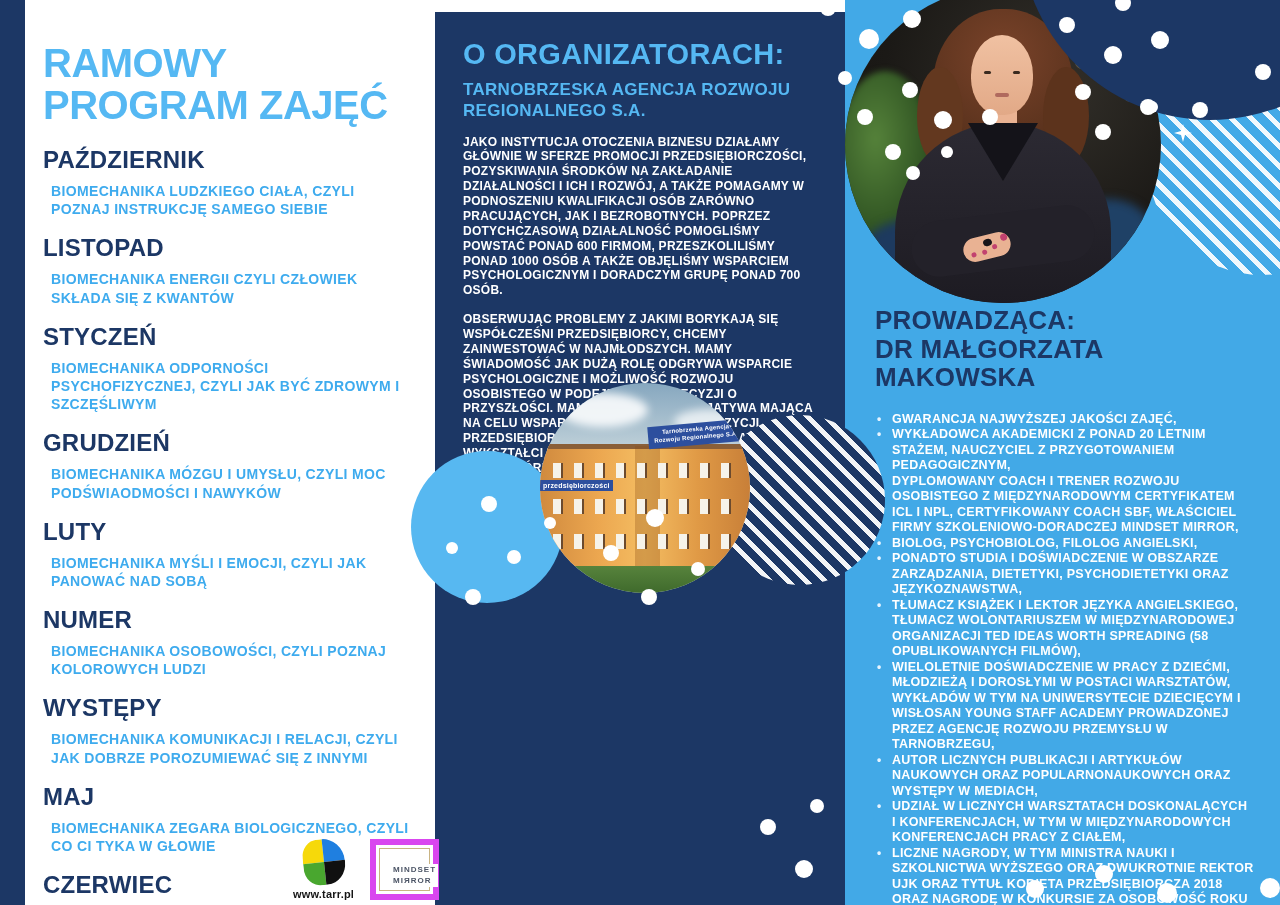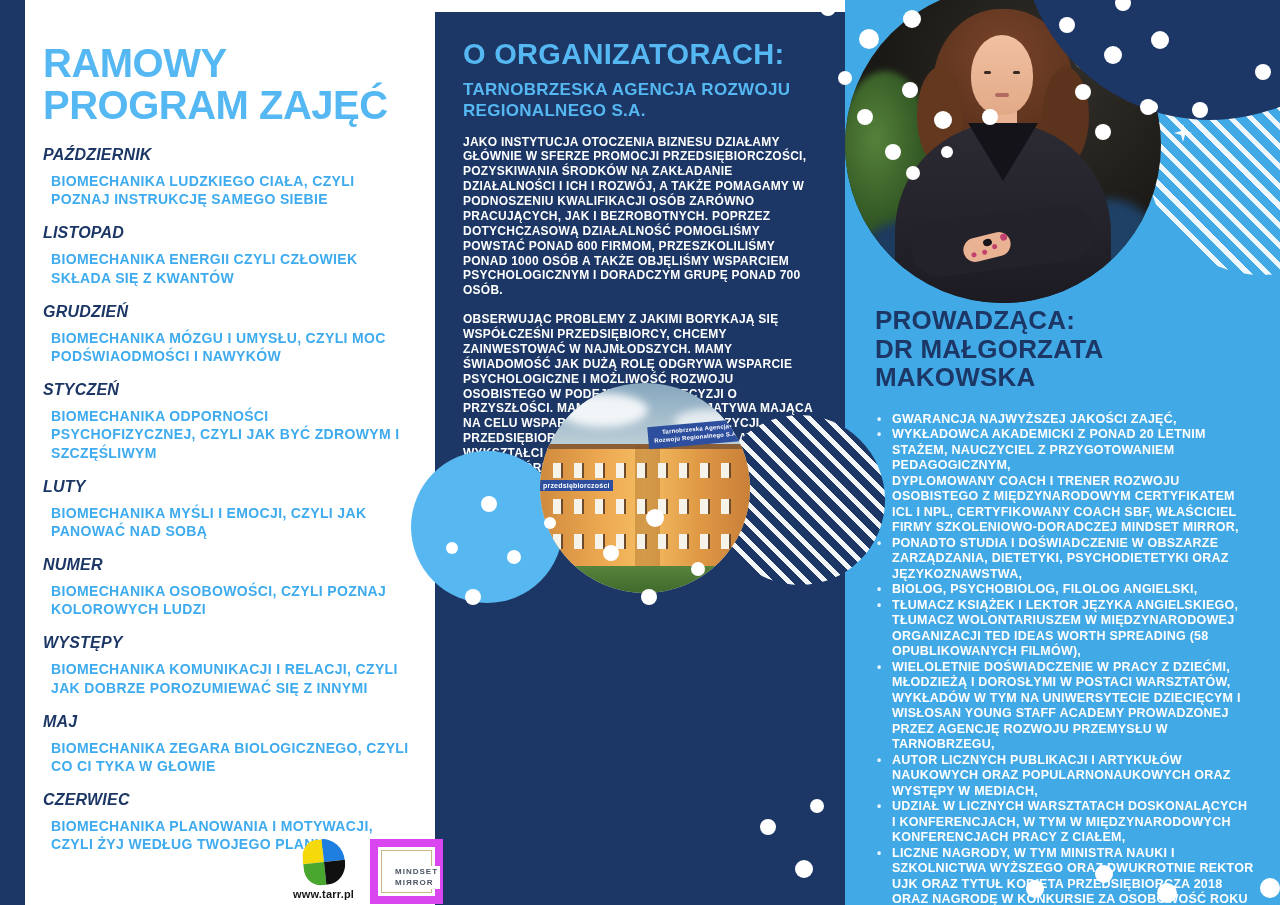--- a/index.html
+++ b/index.html
@@ -12,30 +12,30 @@
   .left-strip{position:absolute;left:0;top:0;width:25px;height:905px;background:var(--navy,#1c3765);z-index:1;}
   .col-left{position:absolute;left:25px;top:0;width:410px;height:905px;background:#fff;z-index:0;}
   .col-mid{position:absolute;left:435px;top:0;width:410px;height:905px;background:var(--navy,#1c3765);z-index:0;margin-top:12px;}
   .col-right{position:absolute;left:845px;top:0;width:435px;height:905px;background:var(--bright-blue,#42a9e7);z-index:0;}
 
   
   .left-content{position:relative;z-index:5;padding:42px 12px 0 18px;}
   .page-title{margin:0 0 20px;color:var(--light-blue,#55b8f3);font-size:40px;font-weight:bold;line-height:1.05;letter-spacing:-0.5px;}
   .page-title span{display:block;}
   .program-item{margin-bottom:10px;}
-  .program-month{margin:16px 0 3px;color:var(--navy,#1c3765);font-size:16px;font-weight:bold;letter-spacing:.2px;font-style:italic;}
+  .program-month{margin:16px 0 3px;color:var(--navy,#1c3765);font-size:24px;font-weight:bold;letter-spacing:.2px;}
   .program-desc{margin:8px;max-width:382px;color:var(--desc-blue,#3eabee);font-size:14px;font-weight:bold;line-height:1.3;letter-spacing:.35px;}
 
   .logos{position:absolute;left:293px;top:839px;display:flex;gap:16px;align-items:flex-start;z-index:6;}
   .tarr-logo{display:flex;flex-direction:column;align-items:center;}
   .tarr-flag{width:42px;height:46px;transform:rotate(-6deg);border-radius:38% 52% 46% 40%;overflow:hidden;
     display:grid;grid-template-columns:1fr 1fr;grid-template-rows:1fr 1fr;}
   .tarr-q1{background:#f6d90a;} .tarr-q2{background:#1f7fe0;} .tarr-q3{background:#49a72f;} .tarr-q4{background:#101010;}
   .tarr-url{margin-top:3px;font-size:11px;font-weight:bold;color:#151515;letter-spacing:.2px;}
-  .mindset-logo{position:relative;width:57px;height:49px;background:#fff;border:8px solid #d946ef;}
+  .mindset-logo{position:relative;width:57px;height:49px;background:#fff;border:6px solid #d946ef;}
   .mindset-inner{position:absolute;inset:3px;border:1px solid #c9b483;}
   .mindset-text{position:absolute;right:-5px;bottom:7px;background:#fff;padding:1px 2px;text-align:left;
     font-size:8px;font-weight:bold;color:#4c5566;letter-spacing:1px;line-height:1.3;}
   .mindset-text span{display:block;}
 
   
   .mid-content{position:relative;z-index:5;padding:26px 26px 0 28px;}
   .org-heading{margin:0 0 8px;color:var(--light-blue,#55b8f3);font-size:29px;font-weight:bold;letter-spacing:.3px;}
   .org-subheading{margin:0 0 13px;color:var(--light-blue,#55b8f3);font-size:17px;font-weight:bold;line-height:1.25;letter-spacing:.3px;max-width:330px;}
   .org-paragraph{margin:0 0 14px;color:#fff;font-size:12px;font-weight:bold;line-height:1.24;letter-spacing:.25px;}
@@ -131,26 +131,26 @@
       <div class="program-list">
         <div class="program-item">
             <h3 class="program-month">PAŹDZIERNIK</h3>
             <p class="program-desc">BIOMECHANIKA LUDZKIEGO CIAŁA, CZYLI POZNAJ INSTRUKCJĘ SAMEGO SIEBIE</p>
           </div>
           <div class="program-item">
             <h3 class="program-month">LISTOPAD</h3>
             <p class="program-desc">BIOMECHANIKA ENERGII CZYLI CZŁOWIEK SKŁADA SIĘ Z KWANTÓW</p>
           </div>
           <div class="program-item">
+            <h3 class="program-month">STYCZEŃ</h3>
+            <p class="program-desc">BIOMECHANIKA ODPORNOŚCI PSYCHOFIZYCZNEJ, CZYLI JAK BYĆ ZDROWYM I SZCZĘŚLIWYM</p>
+          </div>
+          <div class="program-item">
             <h3 class="program-month">GRUDZIEŃ</h3>
             <p class="program-desc">BIOMECHANIKA MÓZGU I UMYSŁU, CZYLI MOC PODŚWIAODMOŚCI I NAWYKÓW</p>
-          </div>
-          <div class="program-item">
-            <h3 class="program-month">STYCZEŃ</h3>
-            <p class="program-desc">BIOMECHANIKA ODPORNOŚCI PSYCHOFIZYCZNEJ, CZYLI JAK BYĆ ZDROWYM I SZCZĘŚLIWYM</p>
           </div>
           <div class="program-item">
             <h3 class="program-month">LUTY</h3>
             <p class="program-desc">BIOMECHANIKA MYŚLI I EMOCJI, CZYLI JAK PANOWAĆ NAD SOBĄ</p>
           </div>
           <div class="program-item">
             <h3 class="program-month">NUMER</h3>
             <p class="program-desc">BIOMECHANIKA OSOBOWOŚCI, CZYLI POZNAJ KOLOROWYCH LUDZI</p>
           </div>
           <div class="program-item">
@@ -193,22 +193,22 @@
   <div class="col-right">
     <div class="right-content">
       <h2 class="presenter-heading">
         <span>PROWADZĄCA:</span>
         <span>DR MAŁGORZATA MAKOWSKA</span>
       </h2>
       <ul class="presenter-bullets">
         <li><span>GWARANCJA NAJWYŻSZEJ JAKOŚCI ZAJĘĆ,</span></li>
           <li><span>WYKŁADOWCA AKADEMICKI Z PONAD 20 LETNIM STAŻEM, NAUCZYCIEL Z PRZYGOTOWANIEM PEDAGOGICZNYM,</span></li>
           <li><span>DYPLOMOWANY COACH I TRENER ROZWOJU OSOBISTEGO Z MIĘDZYNARODOWYM CERTYFIKATEM ICL I NPL, CERTYFIKOWANY COACH SBF, WŁAŚCICIEL FIRMY SZKOLENIOWO-DORADCZEJ MINDSET MIRROR,</span></li>
+          <li><span>BIOLOG, PSYCHOBIOLOG, FILOLOG ANGIELSKI,</span></li>
           <li><span>PONADTO STUDIA I DOŚWIADCZENIE W OBSZARZE ZARZĄDZANIA, DIETETYKI, PSYCHODIETETYKI ORAZ JĘZYKOZNAWSTWA,</span></li>
-          <li><span>BIOLOG, PSYCHOBIOLOG, FILOLOG ANGIELSKI,</span></li>
           <li><span>TŁUMACZ KSIĄŻEK I LEKTOR JĘZYKA ANGIELSKIEGO, TŁUMACZ WOLONTARIUSZEM W MIĘDZYNARODOWEJ ORGANIZACJI TED IDEAS WORTH SPREADING (58 OPUBLIKOWANYCH FILMÓW),</span></li>
           <li><span>WIELOLETNIE DOŚWIADCZENIE W PRACY Z DZIEĆMI, MŁODZIEŻĄ I DOROSŁYMI W POSTACI WARSZTATÓW, WYKŁADÓW W TYM NA UNIWERSYTECIE DZIECIĘCYM I WISŁOSAN YOUNG STAFF ACADEMY PROWADZONEJ PRZEZ AGENCJĘ ROZWOJU PRZEMYSŁU W TARNOBRZEGU,</span></li>
           <li><span>AUTOR LICZNYCH PUBLIKACJI I ARTYKUŁÓW NAUKOWYCH ORAZ POPULARNONAUKOWYCH ORAZ WYSTĘPY W MEDIACH,</span></li>
           <li><span>UDZIAŁ W LICZNYCH WARSZTATACH DOSKONALĄCYCH I KONFERENCJACH, W TYM W MIĘDZYNARODOWYCH KONFERENCJACH PRACY Z CIAŁEM,</span></li>
           <li><span>LICZNE NAGRODY, W TYM MINISTRA NAUKI I SZKOLNICTWA WYŻSZEGO ORAZ DWUKROTNIE REKTOR UJK ORAZ TYTUŁ KOBIETA PRZEDSIĘBIORCZA 2018 ORAZ NAGRODĘ W KONKURSIE ZA OSOBOWOŚĆ ROKU 2019 W PLEBISCYCIE ECHA DNIA.</span></li>
       </ul>
     </div>
   </div>
 
   <div class="circle-stripes-right"></div>

